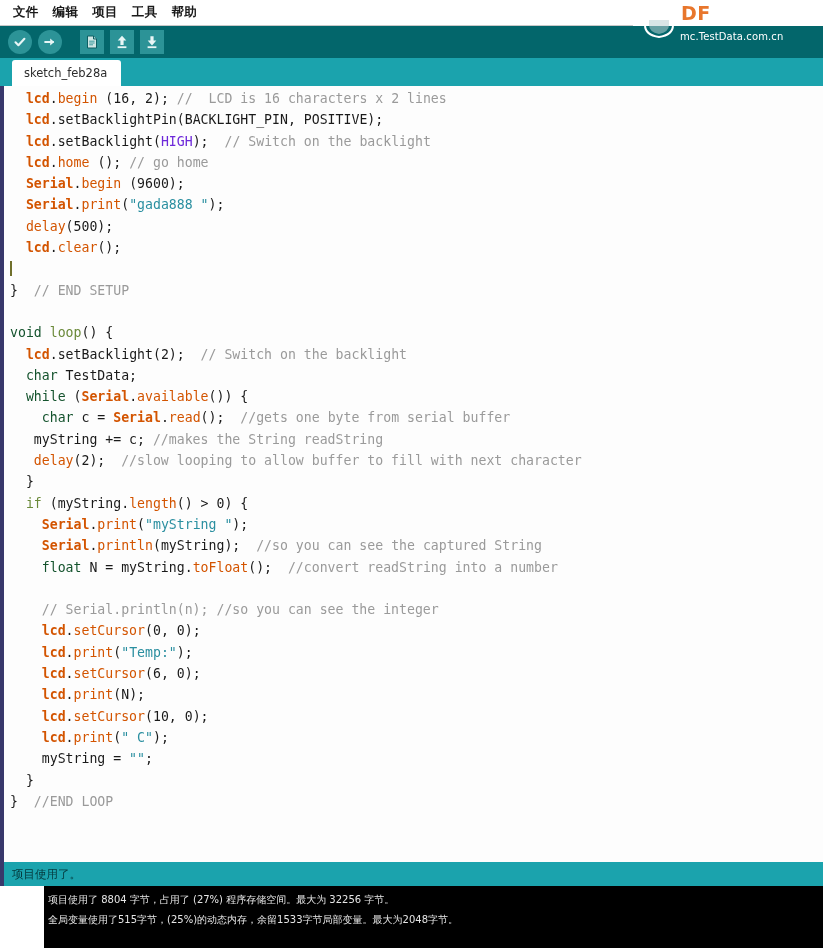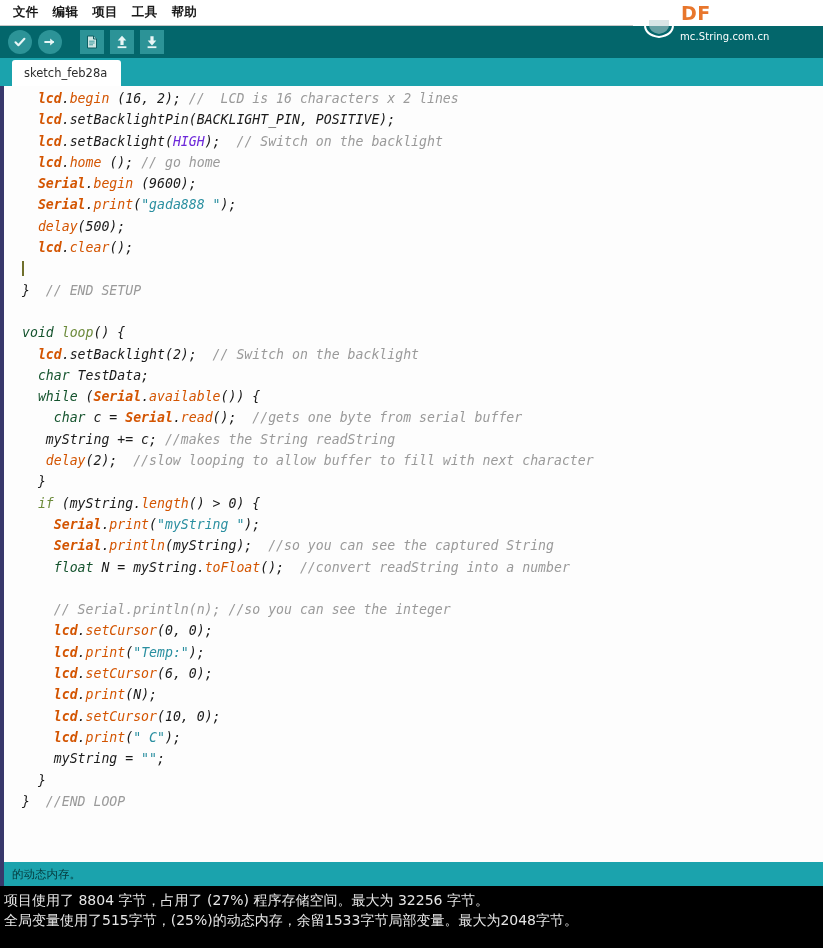--- a/index.html
+++ b/index.html
@@ -135,23 +135,22 @@
     border-left: 4px solid #38386b;
     position: relative;
     overflow: hidden;
     padding-top: 2px;
   }
   .code {
     font-family: "DejaVu Sans Mono", monospace;
     font-size: 13.2px;
     line-height: 21.3px;
     white-space: pre;
-    padding-left: 18px;
+    padding-left: 6px;
     color: #1a1a1a;
-    font-style: italic;
   }
   .code .ln { display: block; height: 21.3px; }
   
   .t-fn    { color: #d35400; font-weight: bold; }   
   .t-meth  { color: #d35400; }                      
   .t-kw    { color: #14532d; }                      
   .t-ctrl  { color: #6b8a3a; }                      
   .t-cm    { color: #9a9a9a; }                      
   .t-str   { color: #2a8fa0; }                      
   .t-plain { color: #1a1a1a; }
@@ -178,25 +177,26 @@
     font-size: 11.5px;
     color: #053a3d;
   }
 
   
   .console {
     flex: 0 0 62px;
     background: #000000;
     color: #e6e6e6;
     font-family: "DejaVu Sans", sans-serif;
-    font-size: 14px;
+    font-size: 10px;
     line-height: 20px;
     padding: 4px 0 0 4px;
     overflow: hidden;
     white-space: nowrap;
+    margin-left: 44px;
   }
   .console .cline { display: block; }
 </style>
 </head>
 <body>
 
 <div id="app">
 
   <div class="menubar">
     <div class="menu-item">文件</div>
@@ -206,21 +206,21 @@
     <div class="menu-item">帮助</div>
   </div>
 
   <div class="df-banner">
     <div class="df-top"></div>
     <div class="df-text">DF</div>
     <svg class="df-shield" viewBox="0 0 32 22">
       <path d="M2 1 H30 V9 Q30 19 16 21 Q2 19 2 9 Z" fill="none" stroke="#ffffff" stroke-width="2"></path>
       <path d="M6 4 H26 V9 Q26 16 16 18 Q6 16 6 9 Z" fill="#b9cfd2" opacity="0.55"></path>
     </svg>
-    <div class="df-url">mc.String.com.cn</div>
+    <div class="df-url">mc.TestData.com.cn</div>
   </div>
 
   <div class="toolbar">
     <div class="tb-round">
       <svg width="16" height="16" viewBox="0 0 16 16">
         <path d="M3.5 8.3 L6.4 11.2 L12.4 4.8" fill="none" stroke="#e8f6f6" stroke-width="2.1" stroke-linecap="round" stroke-linejoin="round"></path>
       </svg>
     </div>
     <div class="tb-round">
       <svg width="16" height="16" viewBox="0 0 16 16">
@@ -254,21 +254,21 @@
     <div class="tab">
       <span>sketch_feb28a</span>
     </div>
   </div>
 
   <div class="editor">
     <div class="code" id="code-surface"><span class="ln"><span class="t-plain">  </span><span class="t-fn">lcd</span><span class="t-plain">.</span><span class="t-meth">begin</span><span class="t-plain"> (16, 2); </span><span class="t-cm">//  LCD is 16 characters x 2 lines</span></span><span class="ln"><span class="t-plain">  </span><span class="t-fn">lcd</span><span class="t-plain">.</span><span class="t-plain">setBacklightPin</span><span class="t-plain">(BACKLIGHT_PIN, POSITIVE);</span></span><span class="ln"><span class="t-plain">  </span><span class="t-fn">lcd</span><span class="t-plain">.</span><span class="t-plain">setBacklight</span><span class="t-plain">(</span><span class="t-const">HIGH</span><span class="t-plain">);  </span><span class="t-cm">// Switch on the backlight</span></span><span class="ln"><span class="t-plain">  </span><span class="t-fn">lcd</span><span class="t-plain">.</span><span class="t-meth">home</span><span class="t-plain"> (); </span><span class="t-cm">// go home</span></span><span class="ln"><span class="t-plain">  </span><span class="t-fn">Serial</span><span class="t-plain">.</span><span class="t-meth">begin</span><span class="t-plain"> (9600);</span></span><span class="ln"><span class="t-plain">  </span><span class="t-fn">Serial</span><span class="t-plain">.</span><span class="t-meth">print</span><span class="t-plain">(</span><span class="t-str">"gada888 "</span><span class="t-plain">);</span></span><span class="ln"><span class="t-plain">  </span><span class="t-meth">delay</span><span class="t-plain">(500);</span></span><span class="ln"><span class="t-plain">  </span><span class="t-fn">lcd</span><span class="t-plain">.</span><span class="t-meth">clear</span><span class="t-plain">();</span></span><span class="ln"><span class="caret"></span></span><span class="ln"><span class="t-plain">} </span><span class="t-cm"> // END SETUP</span></span><span class="ln"><span class="t-plain"></span></span><span class="ln"><span class="t-kw">void</span><span class="t-plain"> </span><span class="t-ctrl">loop</span><span class="t-plain">() {</span></span><span class="ln"><span class="t-plain">  </span><span class="t-fn">lcd</span><span class="t-plain">.</span><span class="t-plain">setBacklight</span><span class="t-plain">(2);  </span><span class="t-cm">// Switch on the backlight</span></span><span class="ln"><span class="t-plain">  </span><span class="t-kw">char</span><span class="t-plain"> TestData;</span></span><span class="ln"><span class="t-plain">  </span><span class="t-kw">while</span><span class="t-plain"> (</span><span class="t-fn">Serial</span><span class="t-plain">.</span><span class="t-meth">available</span><span class="t-plain">()) {</span></span><span class="ln"><span class="t-plain">    </span><span class="t-kw">char</span><span class="t-plain"> c = </span><span class="t-fn">Serial</span><span class="t-plain">.</span><span class="t-meth">read</span><span class="t-plain">();  </span><span class="t-cm">//gets one byte from serial buffer</span></span><span class="ln"><span class="t-plain">   myString += c; </span><span class="t-cm">//makes the String readString</span></span><span class="ln"><span class="t-plain">   </span><span class="t-meth">delay</span><span class="t-plain">(2);  </span><span class="t-cm">//slow looping to allow buffer to fill with next character</span></span><span class="ln"><span class="t-plain">  }</span></span><span class="ln"><span class="t-plain">  </span><span class="t-ctrl">if</span><span class="t-plain"> (myString.</span><span class="t-meth">length</span><span class="t-plain">() &gt; 0) {</span></span><span class="ln"><span class="t-plain">    </span><span class="t-fn">Serial</span><span class="t-plain">.</span><span class="t-meth">print</span><span class="t-plain">(</span><span class="t-str">"myString "</span><span class="t-plain">);</span></span><span class="ln"><span class="t-plain">    </span><span class="t-fn">Serial</span><span class="t-plain">.</span><span class="t-meth">println</span><span class="t-plain">(myString);  </span><span class="t-cm">//so you can see the captured String</span></span><span class="ln"><span class="t-plain">    </span><span class="t-kw">float</span><span class="t-plain"> N = myString.</span><span class="t-meth">toFloat</span><span class="t-plain">();  </span><span class="t-cm">//convert readString into a number</span></span><span class="ln"><span class="t-plain"></span></span><span class="ln"><span class="t-plain">    </span><span class="t-cm">// Serial.println(n); //so you can see the integer</span></span><span class="ln"><span class="t-plain">    </span><span class="t-fn">lcd</span><span class="t-plain">.</span><span class="t-meth">setCursor</span><span class="t-plain">(0, 0);</span></span><span class="ln"><span class="t-plain">    </span><span class="t-fn">lcd</span><span class="t-plain">.</span><span class="t-meth">print</span><span class="t-plain">(</span><span class="t-str">"Temp:"</span><span class="t-plain">);</span></span><span class="ln"><span class="t-plain">    </span><span class="t-fn">lcd</span><span class="t-plain">.</span><span class="t-meth">setCursor</span><span class="t-plain">(6, 0);</span></span><span class="ln"><span class="t-plain">    </span><span class="t-fn">lcd</span><span class="t-plain">.</span><span class="t-meth">print</span><span class="t-plain">(N);</span></span><span class="ln"><span class="t-plain">    </span><span class="t-fn">lcd</span><span class="t-plain">.</span><span class="t-meth">setCursor</span><span class="t-plain">(10, 0);</span></span><span class="ln"><span class="t-plain">    </span><span class="t-fn">lcd</span><span class="t-plain">.</span><span class="t-meth">print</span><span class="t-plain">(</span><span class="t-str">" C"</span><span class="t-plain">);</span></span><span class="ln"><span class="t-plain">    myString = </span><span class="t-str">""</span><span class="t-plain">;</span></span><span class="ln"><span class="t-plain">  }</span></span><span class="ln"><span class="t-plain">} </span><span class="t-cm"> //END LOOP</span></span></div>
   </div>
 
   <div class="statusbar">
-    <span>的动态内存。</span>
+    <span>项目使用了。</span>
   </div>
 
   <div class="console">
     <span class="cline">项目使用了 8804 字节，占用了 (27%) 程序存储空间。最大为 32256 字节。</span>
     <span class="cline">全局变量使用了515字节，(25%)的动态内存，余留1533字节局部变量。最大为2048字节。</span>
   </div>
 
 </div>
 
 </body></html>

